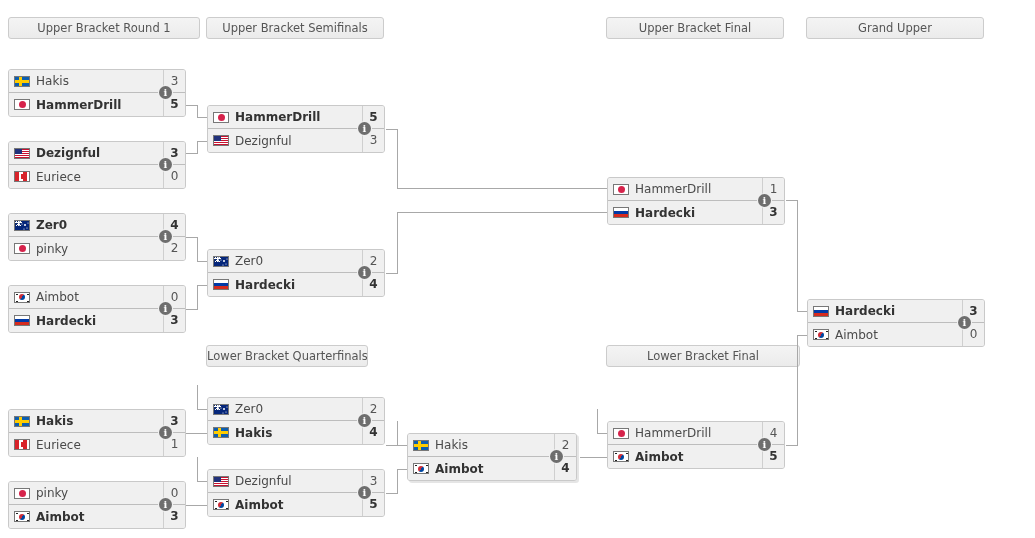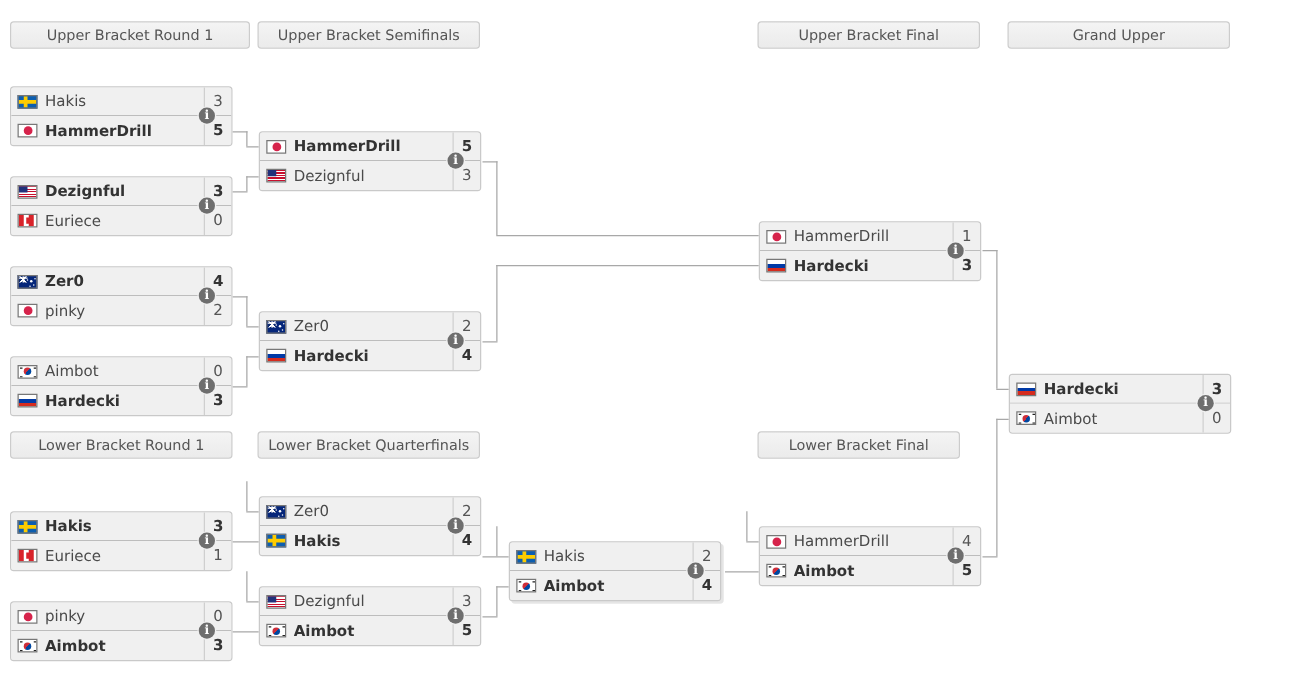--- a/index.html
+++ b/index.html
@@ -157,23 +157,22 @@
 </head>
 <body>
 
 <div id="bracket">
 
   <div class="round-header" style="left:8px;top:17px;width:192px;">Upper Bracket Round 1</div>
   <div class="round-header" style="left:206px;top:17px;width:178px;">Upper Bracket Semifinals</div>
   <div class="round-header" style="left:606px;top:17px;width:178px;">Upper Bracket Final</div>
   <div class="round-header" style="left:806px;top:17px;width:178px;">Grand Upper</div>
 
-  <div class="round-header" style="left:8px;top:345px;width:178px;">Lower Bracket Round 1</div>
-  <div class="round-header" style="left:206px;top:345px;width:178px;text-align:center;">Lower Bracket Quarterfinals</div>
-  <div class="round-header" style="left:606px;top:345px;width:162px;">Lower Bracket Final</div>
+  <div class="round-header" style="left:206px;top:345px;width:162px;text-align:center;">Lower Bracket Quarterfinals</div>
+  <div class="round-header" style="left:606px;top:345px;width:194px;">Lower Bracket Final</div>
 
   <div class="ln h" style="left:186px;top:105px;width:12px;"></div>
   <div class="ln v" style="left:197px;top:105px;height:12px;"></div>
   <div class="ln h" style="left:197px;top:117px;width:10px;"></div>
 
   <div class="ln h" style="left:186px;top:153px;width:12px;"></div>
   <div class="ln v" style="left:197px;top:141px;height:12px;"></div>
   <div class="ln h" style="left:197px;top:141px;width:10px;"></div>
 
   <div class="ln h" style="left:186px;top:237px;width:12px;"></div>

